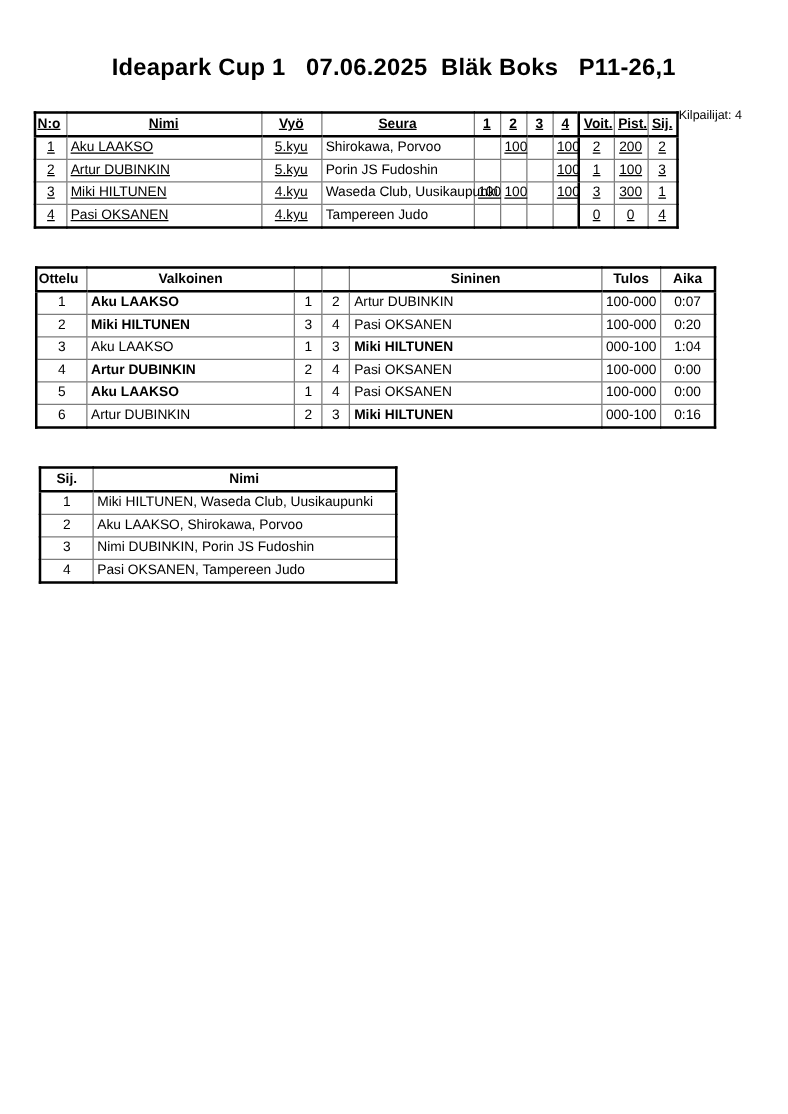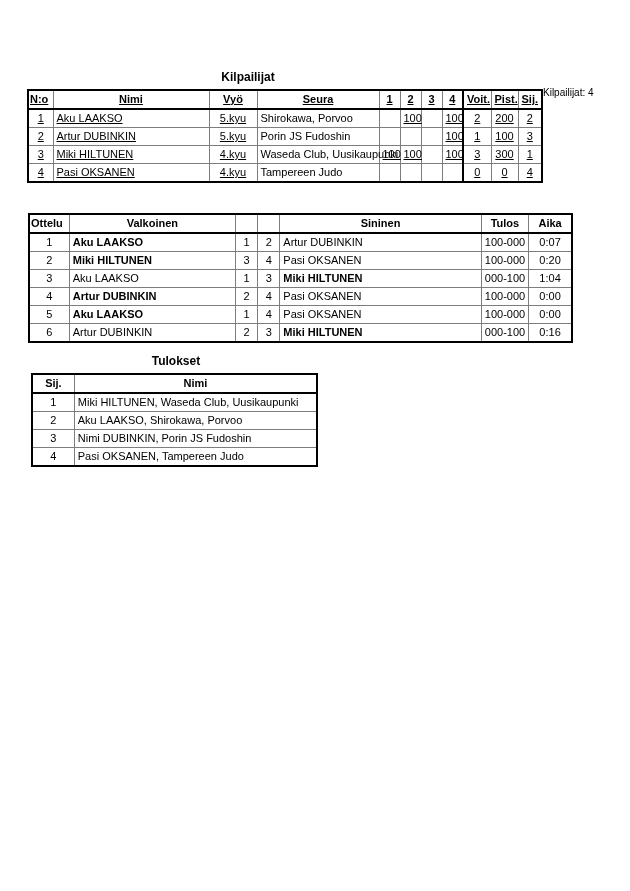--- a/index.html
+++ b/index.html
@@ -42,23 +42,23 @@
   .thick-l{border-left:2px solid #000;margin-top:43px;}
   .win{font-weight:bold;}
   .spill span{display:inline-block;white-space:nowrap;}
   .pad0{padding-left:1px;}
 </style>
 </head>
 <body>
 
 <div class="sheet">
 
+  <div class="doc-title">Ideapark Cup 1   07.06.2025  Bläk Boks   P11-26,1</div>
   <div class="count-label">Kilpailijat: 4</div>
 
-  <div class="sec-label lbl-kilpailijat">Kilpailijat</div>
 
   <table id="tbl-kilpailijat">
     <colgroup>
       <col style="width:25px">
         <col style="width:156px">
         <col style="width:48px">
         <col style="width:122px">
       <col style="width:21px">
         <col style="width:21px">
         <col style="width:21px">
@@ -211,21 +211,20 @@
         <td class="al">Artur DUBINKIN</td>
         <td class="ac">2</td>
         <td class="ac">3</td>
         <td class="al win">Miki HILTUNEN</td>
         <td class="ac">000-100</td>
         <td class="ac">0:16</td>
       </tr>
     </tbody>
   </table>
 
-  <div class="sec-label lbl-tulokset">Tulokset</div>
 
   <table id="tbl-tulokset">
     <colgroup>
       <col style="width:42px">
         <col style="width:241px">
     </colgroup>
     <thead>
       <tr>
         <th class="ac">Sij.</th>
         <th class="ac">Nimi</th>

